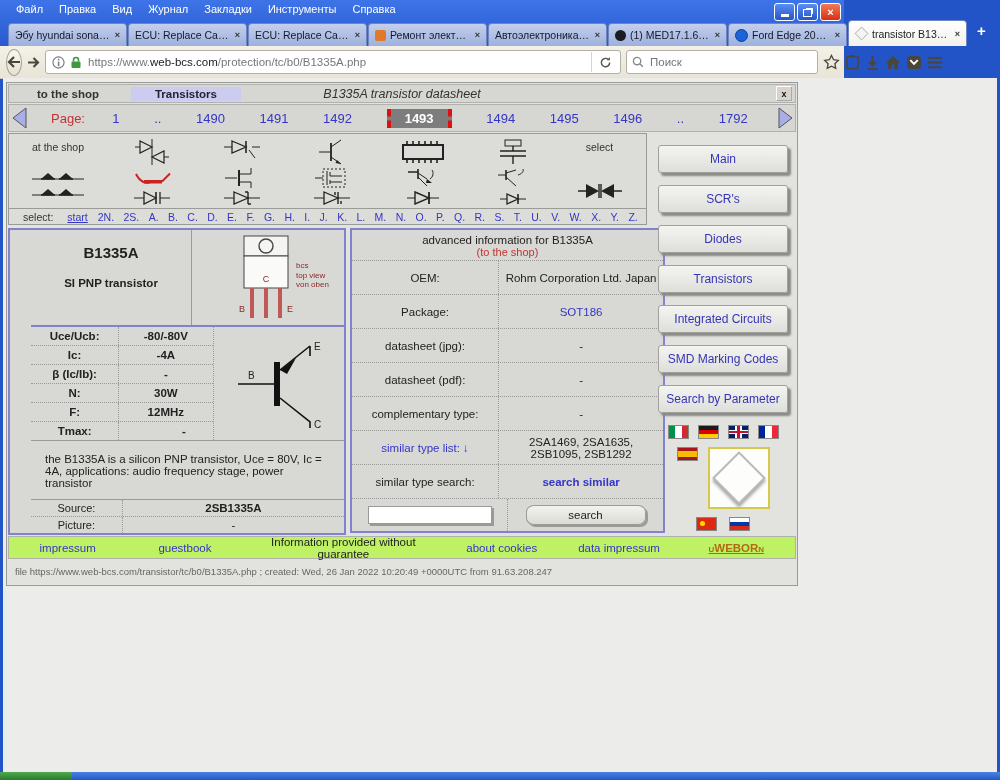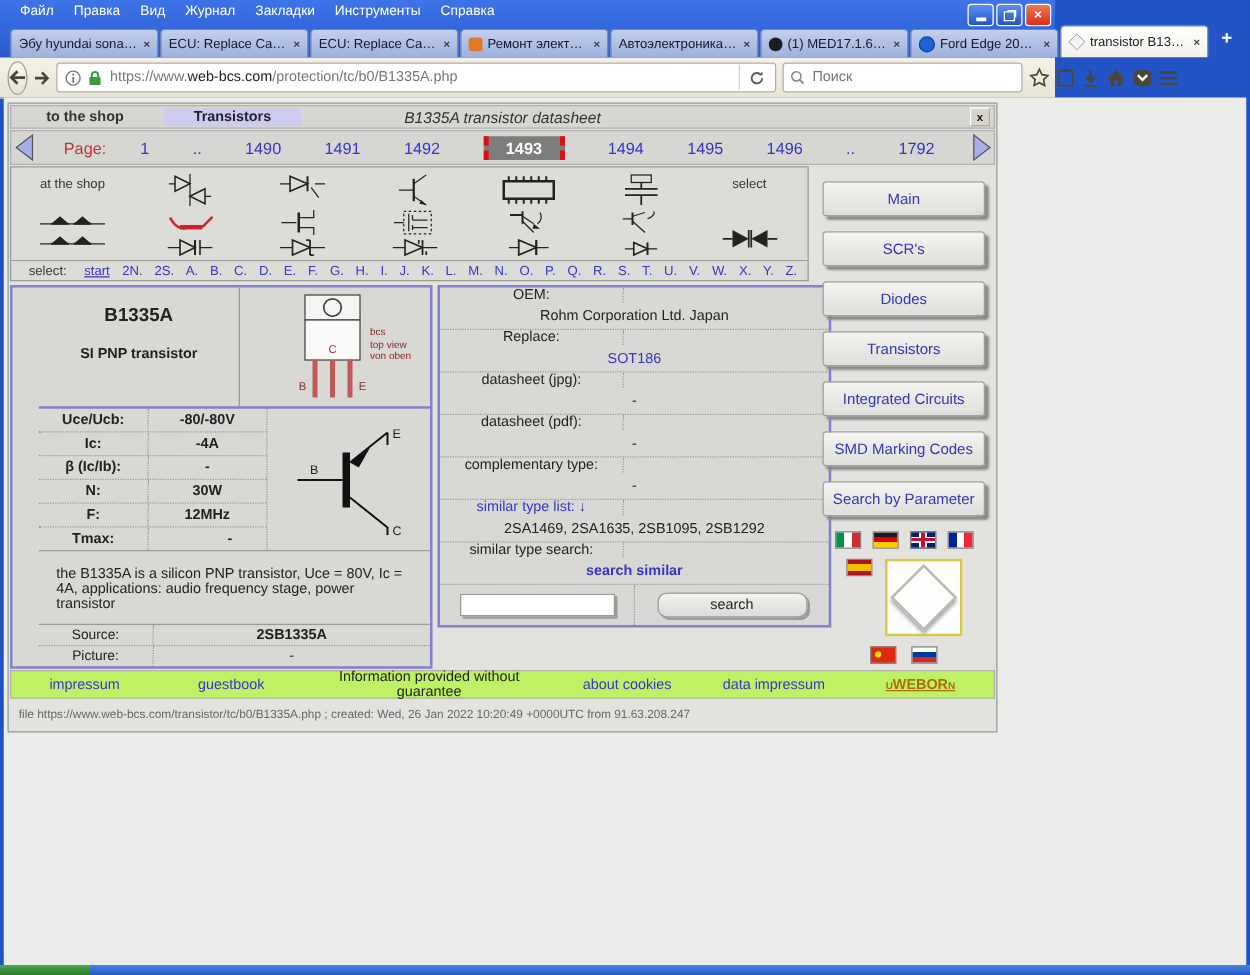--- a/index.html
+++ b/index.html
@@ -104,21 +104,21 @@
   .src-row{display:flex;height:16px;border-bottom:1px dotted #999;align-items:center;}
   .src-row:last-child{border-bottom:none;}
   .src-label{width:29%;border-right:1px dotted #999;font-size:11px;color:#222;display:flex;align-items:center;justify-content:center;height:100%;}
   .src-value{flex:1;text-align:center;font-size:11.5px;color:#222;}
   .src-value.bold{font-weight:bold;}
 
   .adv-panel{width:311px;border:2px solid #8282cc;background:#d8d8d4;}
   .adv-title{border-bottom:1px dotted #999;text-align:center;padding:4px 0 2px;}
   .adv-title .t1{font-size:11.5px;color:#222;display:block;}
   .adv-title .t2{font-size:11px;color:#c43333;display:block;}
-  .adv-row{display:flex;min-height:33px;border-bottom:1px dotted #999;flex-direction:column;}
+  .adv-row{display:flex;min-height:33px;border-bottom:1px dotted #999;}
   .adv-label{width:47%;border-right:1px dotted #999;display:flex;align-items:center;justify-content:center;
     font-size:11.5px;color:#222;text-align:center;}
   .adv-value{flex:1;display:flex;align-items:center;justify-content:center;font-size:11.5px;color:#222;
     text-align:center;padding:2px 4px;}
   .adv-label.link{color:#3535c8;}
   .adv-value.link{color:#3535c8;}
   .adv-value.bold-link{color:#3535c8;font-weight:bold;}
   .adv-bottom{display:flex;align-items:center;height:32px;}
   .adv-bottom .cell{flex:1;display:flex;align-items:center;justify-content:center;height:100%;}
   .adv-bottom .cell:first-child{border-right:1px dotted #999;}
@@ -589,27 +589,31 @@
             <span class="src-label">Source:</span>
             <span class="src-value bold">2SB1335A</span>
           </div>
           <div class="src-row">
             <span class="src-label">Picture:</span>
             <span class="src-value">-</span>
           </div>
         </div>
 
         <div class="adv-panel">
+          <div class="adv-title">
+            <span class="t1">advanced information for B1335A</span>
+            <span class="t2">(to the shop)</span>
+          </div>
           <div>
               <div class="adv-row">
                 <div class="adv-label">OEM:</div>
                 <div class="adv-value">Rohm Corporation Ltd. Japan</div>
               </div>
               <div class="adv-row">
-                <div class="adv-label">Replace:</div>
+                <div class="adv-label">Package:</div>
                 <div class="adv-value link">SOT186</div>
               </div>
               <div class="adv-row">
                 <div class="adv-label">datasheet (jpg):</div>
                 <div class="adv-value">-</div>
               </div>
               <div class="adv-row">
                 <div class="adv-label">datasheet (pdf):</div>
                 <div class="adv-value">-</div>
               </div>

